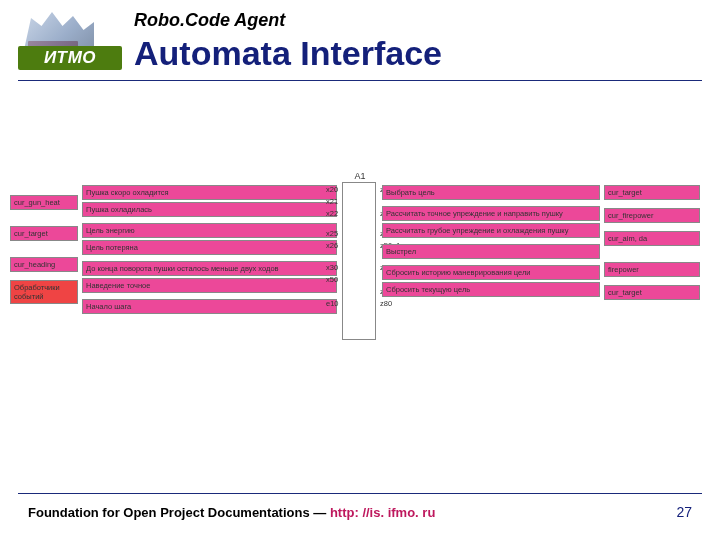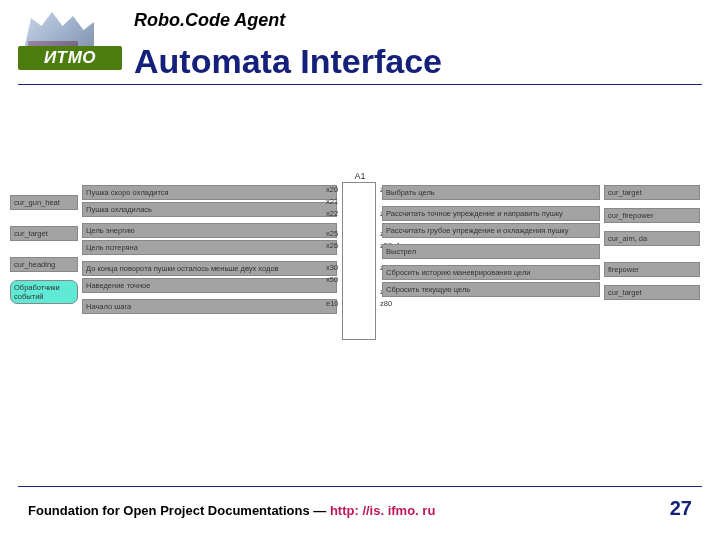--- a/index.html
+++ b/index.html
@@ -61,21 +61,21 @@
     font-size: 18px;
     font-weight: bold;
     font-style: italic;
     color: #000;
   }
   .main-title {
     font-size: 34px;
     font-weight: bold;
     color: #14207a;
     line-height: 1.05;
-    margin-top: 13px;
+    margin-top: 5px;
   }
   .hr-top {
     border: none;
     border-top: 1.5px solid #1a2a7a;
     margin: 4px 18px 0 18px;
   }
 
   .diagram {
     position: absolute;
     left: 10px; right: 10px;
@@ -89,30 +89,30 @@
     top: 0;
   }
   .col-left { left: 0; width: 68px; }
   .col-mid-in { left: 72px; width: 255px; }
   .col-center { left: 332px; width: 36px; top: -14px; }
   .col-mid-out { left: 372px; width: 218px; }
   .col-right { left: 594px; width: 96px; }
 
   .box {
     border: 1px solid #888;
-    background: #a3a3a3;
+    background: #ec4899;
     padding: 2px 3px;
     margin-bottom: 2px;
     font-size: 7.5px;
     line-height: 1.2;
     min-height: 12px;
     display: flex;
     align-items: center;
   }
-  .box.gray { background: #5eead4; border-radius: 7px; }
+  .box.gray { background: #ef4444; }
   .grp { margin-bottom: 6px; }
   .spacer-sm { height: 6px; }
   .spacer-md { height: 14px; }
 
   .center-label {
     text-align: center;
     font-size: 9px;
     margin-bottom: 1px;
   }
   .center-box {
@@ -140,21 +140,21 @@
   }
   .foot-row {
     display: flex;
     justify-content: space-between;
     align-items: baseline;
     font-size: 13px;
     padding: 0 10px;
   }
   .foot-text { font-weight: bold; }
   .foot-link { color: #be185d; font-weight: bold; }
-  .page-num { color: #14207a; font-weight: bold; font-size: 20px; }
+  .page-num { color: #14207a; font-weight: normal; font-size: 14px; }
 </style>
 </head>
 <body>
 
 <div class="header">
   <div class="logo">
     <div class="logo-building"></div>
     <div class="logo-red"></div>
     <div class="logo-bar">
       <span class="logo-text">ИТМО</span>

